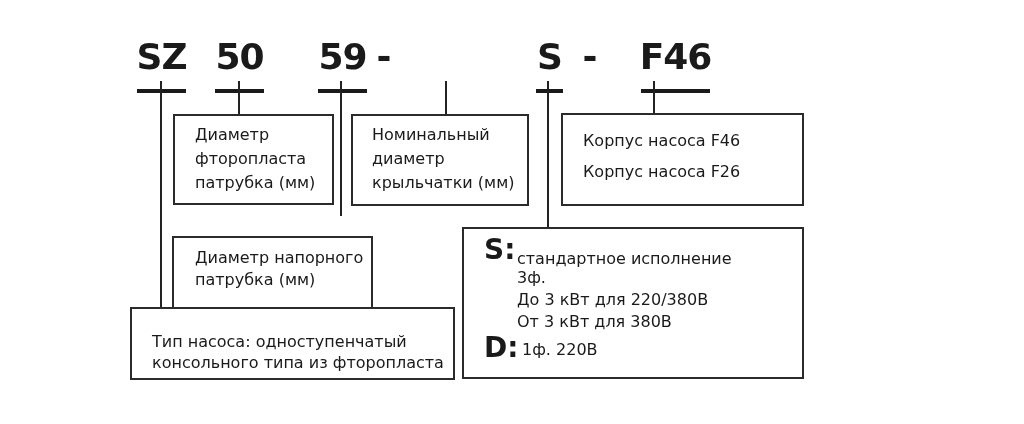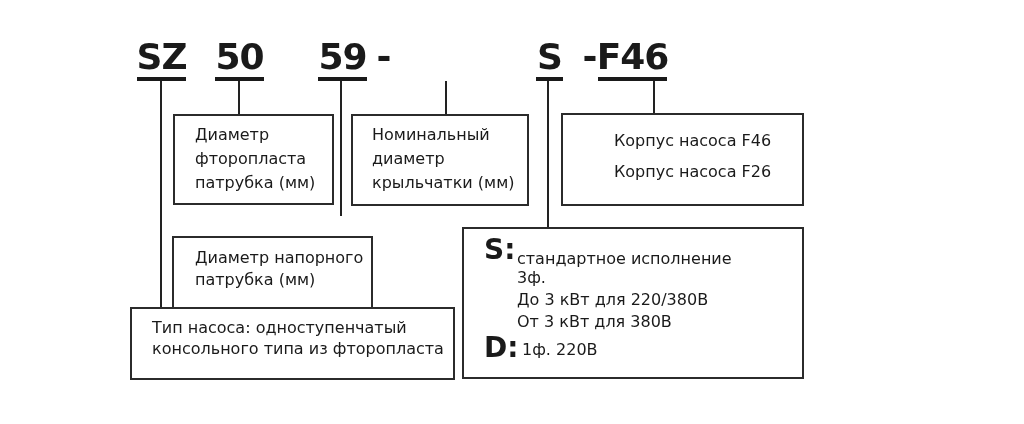--- a/index.html
+++ b/index.html
@@ -17,35 +17,35 @@
     color:var(--ink);
     overflow:hidden;
   }
   
   .code-part{
     position:absolute;top:37px;height:39px;
     display:flex;align-items:flex-end;justify-content:center;
     font-weight:bold;font-size:36px;line-height:38px;
     letter-spacing:-1px;
     border-bottom:4px solid var(--ink);
-    padding-bottom:1px;
+    padding-bottom:13px;
     white-space:nowrap;
   }
   .code-sep{
     position:absolute;top:37px;height:39px;
     display:flex;align-items:flex-end;justify-content:center;
     font-weight:bold;font-size:36px;line-height:38px;
     white-space:nowrap;
   }
   #code-sz {left:137px;width:49px;}
   #code-50 {left:215px;width:49px;}
   #code-32 {left:318px;width:49px;}
   #code-160{left:410px;width:73px;}
   #code-s  {left:536px;width:27px;}
-  #code-f46{left:598px;width:69px;}
+  #code-f46{left:641px;width:69px;}
   #sep-1{left:372px;width:24px;}
   #sep-2{left:578px;width:24px;}
   
   .connector{position:absolute;width:2px;background:var(--line);}
   #line-sz {left:160px;top:81px;height:226px;}
   #line-50 {left:238px;top:81px;height:33px;}
   #line-32 {left:340px;top:81px;height:135px;}
   #line-160{left:445px;top:81px;height:33px;}
   #line-s  {left:547px;top:81px;height:146px;}
   #line-f46{left:653px;top:81px;height:32px;}
@@ -53,23 +53,23 @@
   .dbox{
     position:absolute;
     border:2px solid var(--border);
     background:var(--bg);
     box-sizing:border-box;
     font-size:16px;
   }
   .dbox .tline{display:block;white-space:nowrap;}
   #box-suction  {left:173px;top:114px;width:161px;height:91px;padding:7px 0 0 20px;line-height:24px;}
   #box-impeller {left:351px;top:114px;width:178px;height:92px;padding:7px 0 0 19px;line-height:24px;}
-  #box-casing   {left:561px;top:113px;width:243px;height:93px;padding:10px 0 0 20px;line-height:31px;text-align:center;}
+  #box-casing   {left:561px;top:113px;width:243px;height:93px;padding:10px 0 0 20px;line-height:31px;}
   #box-discharge{left:172px;top:216px;width:201px;height:74px;padding:9px 0 0 21px;line-height:22px;margin-top:20px;}
-  #box-pump-type{left:130px;top:307px;width:325px;height:73px;padding:8px 0 0 20px;line-height:21px;}
+  #box-pump-type{left:130px;top:307px;width:325px;height:73px;padding:22px 0 0 20px;line-height:21px;}
   #box-variant  {left:462px;top:227px;width:342px;height:152px;}
   
   #box-variant .vlabel{
     position:absolute;font-weight:bold;font-size:28px;line-height:28px;white-space:nowrap;
   }
   #variant-s-label{left:20px;top:7px;}
   #variant-d-label{left:20px;top:105px;}
   #variant-s-text{position:absolute;left:53px;top:21px;font-size:16px;line-height:18px;white-space:nowrap;}
   #variant-s-details{position:absolute;left:53px;top:38px;font-size:16px;line-height:22px;}
   #variant-s-details .tline{display:block;white-space:nowrap;}

